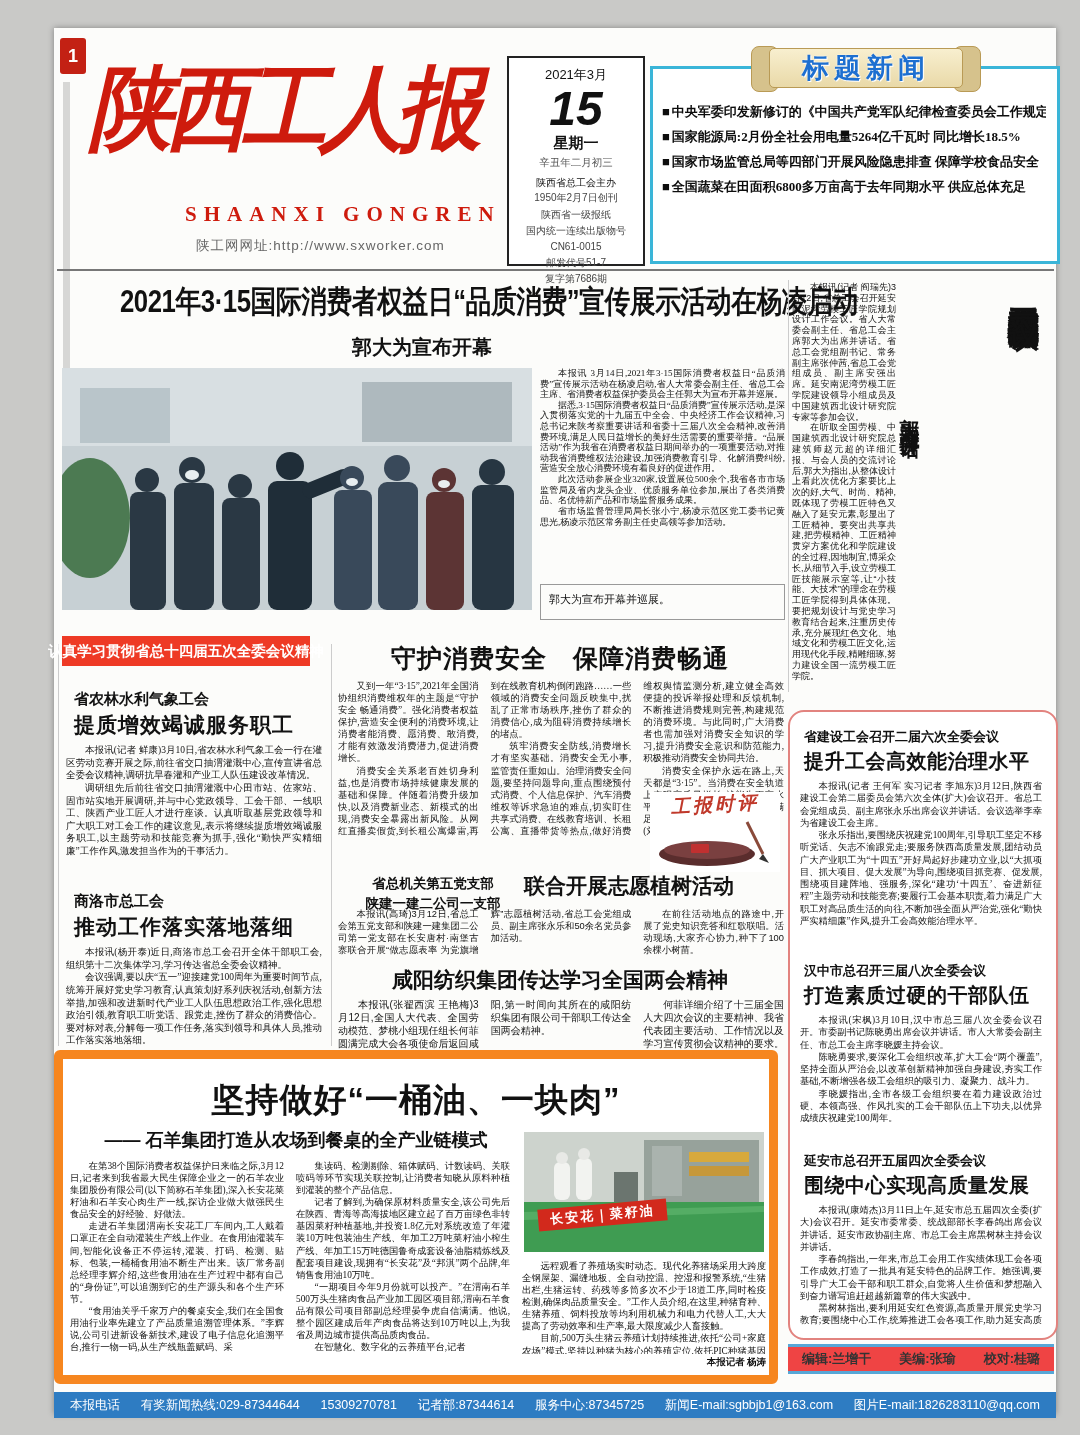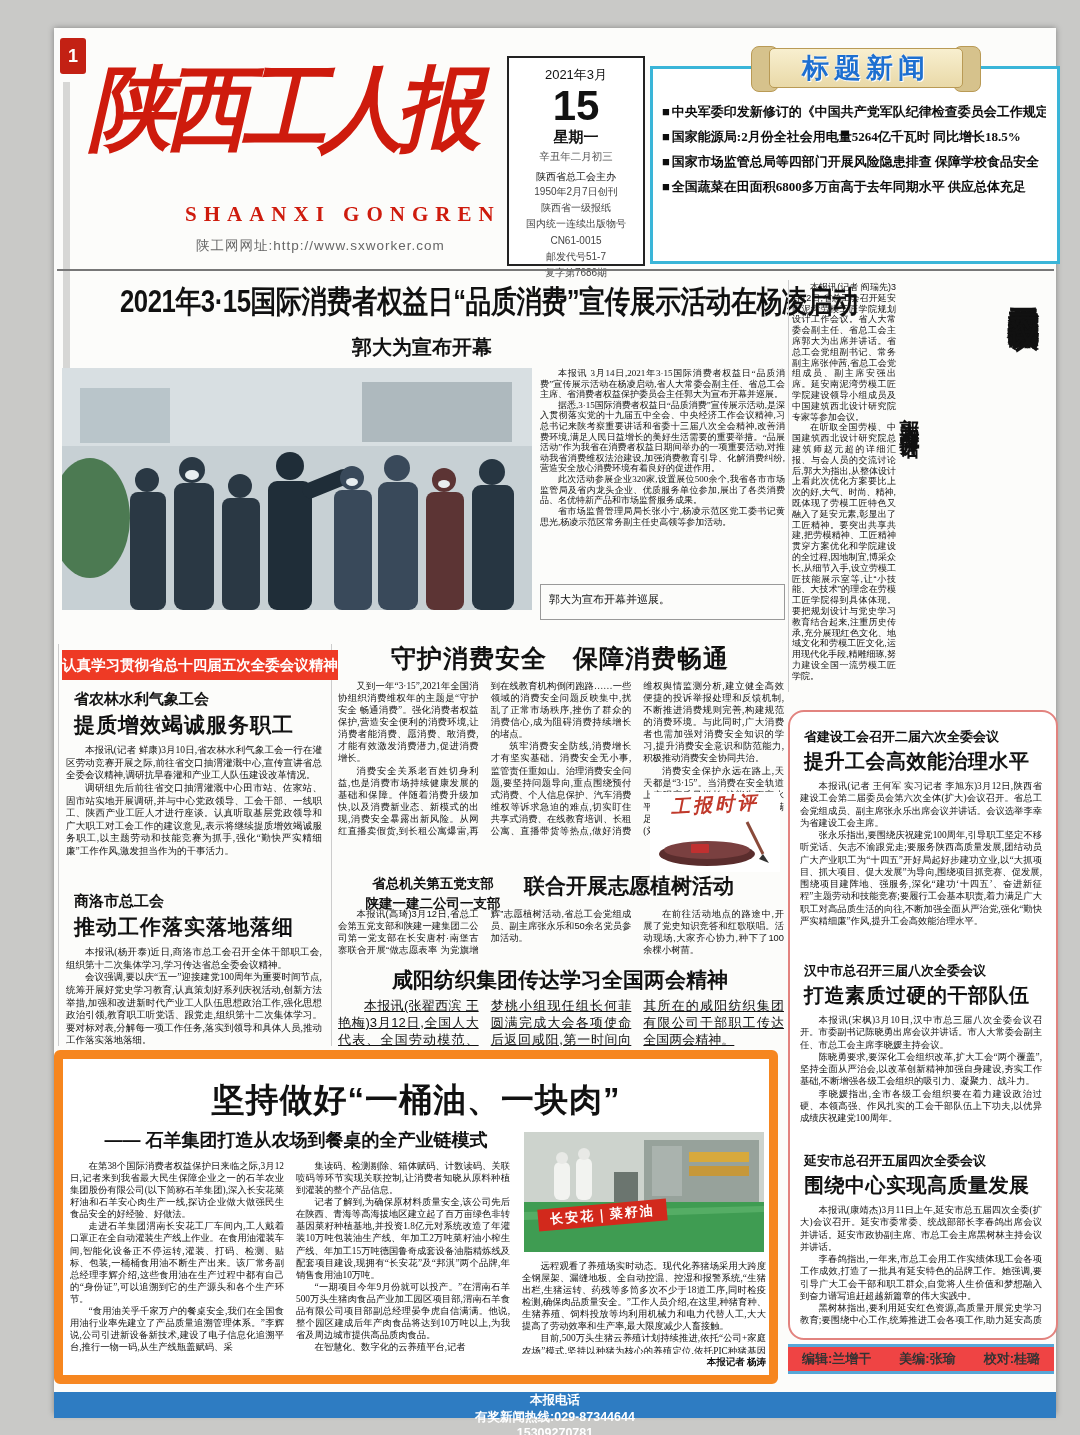--- a/index.html
+++ b/index.html
@@ -14,21 +14,21 @@
               font-size:18px;font-weight:bold;display:flex;align-items:center;justify-content:center;border-radius:3px;}
   .edge-strip{left:63px;top:82px;width:7px;height:525px;background:#d7d7d5;}
   .masthead-title{left:88px;top:46px;width:430px;font-size:92px;line-height:1.35;color:#ce1b0d;
                   font-family:"DejaVu Serif",serif;font-weight:bold;font-style:italic;letter-spacing:-8px;
                   white-space:nowrap;transform:scaleX(.92);transform-origin:left top;}
   .masthead-latin{left:185px;top:202px;font-size:21px;font-weight:bold;color:#ce1b0d;letter-spacing:7px;
                   font-family:"Liberation Serif",serif;}
   .masthead-site{left:196px;top:237px;font-size:13.5px;color:#666;letter-spacing:1px;}
   .datebox{left:507px;top:56px;width:134px;height:206px;border:2px solid #222;background:#fff;text-align:center;}
   .datebox .d1{font-size:13px;margin-top:8px;}
-  .datebox .day{font-size:42px;font-weight:bold;line-height:1.05;}
+  .datebox .day{font-size:48px;font-weight:bold;line-height:1.05;font-style:italic;}
   .datebox .wd{font-size:15px;font-weight:bold;}
   .datebox .lunar{font-size:10.5px;color:#555;margin-top:3px;}
   .datebox .org{font-size:10px;font-weight:normal;margin-top:6px;}
   .datebox .sm{font-size:10px;color:#444;line-height:1.62;}
   .datebox .sm:first-of-type{margin-top:5px;}
   .newsbox{left:650px;top:66px;width:404px;height:192px;border:3px solid #3ab5d8;background:#fff;}
   .scroll{left:740px;top:44px;width:230px;height:48px;margin-left:11px;}
   .scroll .roll{position:absolute;top:2px;width:26px;height:44px;background:#d6c28c;border:1px solid #b99a55;border-radius:8px;}
   .scroll .roll.l{left:0;} .scroll .roll.r{right:0;}
   .scroll .scroll-body{position:absolute;left:18px;right:18px;top:4px;bottom:4px;
@@ -51,21 +51,21 @@
   .main-caption{left:540px;top:584px;width:245px;height:36px;border:1px solid #999;padding:7px 8px;
       font-size:11px;font-family:"Liberation Serif",serif;box-sizing:border-box;}
   .vline1{left:788px;top:280px;width:1px;height:412px;background:#ccc;}
   
   .rs-body{left:792px;top:282px;width:104px;height:408px;font-size:9px;line-height:1.2;overflow:hidden;}
   .rs-subtitle{left:897px;top:402px;height:190px;writing-mode:vertical-rl;font-size:20px;font-weight:700;letter-spacing:3px;}
   .rs-title{left:916px;top:282px;width:140px;height:408px;writing-mode:vertical-rl;font-size:31px;
       font-weight:800;letter-spacing:0.5px;line-height:2.1;}
   
   .left-col-frame{left:58px;top:644px;width:272px;height:402px;border-left:1px solid #ccc;border-right:1px solid #ccc;}
-  .red-banner{left:62px;top:650px;width:276px;height:30px;background:#ee3a25;color:#fff;font-weight:800;
+  .red-banner{left:62px;top:636px;width:248px;height:30px;background:#ee3a25;color:#fff;font-weight:800;
       font-size:14.5px;display:flex;align-items:center;justify-content:center;white-space:nowrap;}
   .kicker{font-size:15px;font-weight:700;}
   .atitle{font-size:21px;font-weight:800;letter-spacing:1px;}
   .small-body{font-size:9.5px;line-height:1.33;overflow:hidden;}
   .la-kicker{left:74px;top:690px;} .la-title{left:74px;top:711px;}
   .la-body{left:66px;top:744px;width:256px;height:140px;}
   .lb-kicker{left:74px;top:892px;} .lb-title{left:74px;top:913px;}
   .lb-body{left:66px;top:946px;width:256px;height:100px;}
   
   .ed-title{left:336px;top:642px;width:448px;text-align:center;font-size:25px;font-weight:800;
@@ -75,21 +75,21 @@
   .ed-body p,.col3 p{font-family:"Liberation Serif",serif;}
   .stamp{left:650px;top:792px;width:130px;height:80px;text-align:center;background:#fff;}
   .stamp-text{font-size:19px;font-weight:bold;font-style:italic;color:#c0392b;letter-spacing:3px;
       font-family:"DejaVu Serif",serif;transform:rotate(-3deg);display:inline-block;}
   .pl-kicker{left:348px;top:874px;width:170px;text-align:center;font-size:13.5px;font-weight:700;line-height:1.45;}
   .pl-title{left:524px;top:872px;font-size:21px;font-weight:800;}
   .pl-body{left:338px;top:908px;width:446px;height:56px;column-count:3;column-gap:12px;
       font-size:9.3px;line-height:1.3;overflow:hidden;}
   .xy-title{left:336px;top:966px;width:448px;text-align:center;font-size:21px;font-weight:800;}
   .xy-body{left:338px;top:998px;width:446px;height:52px;column-count:3;column-gap:12px;
-      font-size:13px;line-height:1.3;overflow:hidden;text-decoration:underline;}
+      font-size:10px;line-height:1.3;overflow:hidden;}
   
   .rbox{left:788px;top:710px;width:266px;height:626px;border:2px solid #e2837f;border-radius:16px;background:#fff;}
   .r-kicker{font-size:13px;font-weight:700;}
   .r-title{font-size:20px;font-weight:800;letter-spacing:.5px;}
   .r1-kicker{left:804px;top:728px;} .r1-title{left:804px;top:748px;}
   .r1-body{left:800px;top:780px;width:242px;height:172px;font-size:9.3px;line-height:1.32;overflow:hidden;}
   .r2-kicker{left:804px;top:962px;} .r2-title{left:804px;top:982px;}
   .r2-body{left:800px;top:1014px;width:242px;height:130px;font-size:9.3px;line-height:1.32;overflow:hidden;}
   .r3-kicker{left:804px;top:1152px;} .r3-title{left:804px;top:1172px;}
   .r3-body{left:800px;top:1204px;width:242px;height:122px;font-size:9.3px;line-height:1.32;overflow:hidden;}
@@ -107,22 +107,22 @@
       font-size:13px;font-weight:700;padding:2px 12px;letter-spacing:2px;white-space:nowrap;}
   .bs-col{font-size:9.3px;line-height:1.3;overflow:hidden;}
   .bs-col p{font-family:"Liberation Serif",serif;}
   .bs-c1{left:70px;top:1160px;width:214px;height:212px;}
   .bs-c2{left:296px;top:1160px;width:214px;height:212px;}
   .bs-c3{left:522px;top:1260px;width:244px;height:94px;}
   .bs-byline{left:522px;top:1356px;width:244px;text-align:right;font-size:9.5px;font-weight:700;
       font-family:"Liberation Serif",serif;}
   
   .bottombar{left:54px;top:1392px;width:1002px;height:26px;background:#2e7cc2;color:#fff;display:flex;
-      align-items:center;justify-content:space-between;padding:0 16px;font-size:12.5px;font-weight:700;
-      box-sizing:border-box;white-space:nowrap;flex-direction:column;}
+      align-items:center;justify-content:space-between;padding:0 16px;font-size:12.5px;font-weight:400;
+      box-sizing:border-box;white-space:nowrap;}
 </style>
 </head>
 <body>
 
 <div class="stage">
   <div class="abs sheet"></div>
 
   <div class="abs page-badge">1</div>
   <div class="abs edge-strip"></div>
   <div class="abs masthead-title">陕西工人报</div>
@@ -227,21 +227,21 @@
   <div class="abs kicker la-kicker">省农林水利气象工会</div>
   <div class="abs atitle la-title">提质增效竭诚服务职工</div>
   <div class="abs small-body la-body just">
     <p>本报讯(记者 鲜康)3月10日,省农林水利气象工会一行在灌区劳动竞赛开展之际,前往省交口抽渭灌溉中心,宣传宣讲省总全委会议精神,调研抗旱春灌和产业工人队伍建设改革情况。</p>
     <p>调研组先后前往省交口抽渭灌溉中心田市站、佐家站、固市站实地开展调研,并与中心党政领导、工会干部、一线职工、陕西产业工匠人才进行座谈。认真听取基层党政领导和广大职工对工会工作的建议意见,表示将继续提质增效竭诚服务职工,以主题劳动和技能竞赛为抓手,强化“勤快严实精细廉”工作作风,激发担当作为的干事活力。</p>
   </div>
   <div class="abs kicker lb-kicker">商洛市总工会</div>
   <div class="abs atitle lb-title">推动工作落实落地落细</div>
   <div class="abs small-body lb-body just">
     <p>本报讯(杨开泰)近日,商洛市总工会召开全体干部职工会,组织第十二次集体学习,学习传达省总全委会议精神。</p>
-    <p>会议强调,要以庆“五一”迎接建党100周年为重要时间节点,统筹开展好党史学习教育,认真策划好系列庆祝活动,创新方法举措,加强和改进新时代产业工人队伍思想政治工作,强化思想政治引领,教育职工听党话、跟党走,组织第十二次集体学习。要对标对表,分解每一项工作任务,落实到领导和具体人员,推动工作落实落地落细。</p>
+    <p>会议强调,要以庆“五一”迎接建党100周年为重要时间节点,统筹开展好党史学习教育,认真策划好系列庆祝活动,创新方法举措,加强和改进新时代产业工人队伍思想政治工作,强化思想政治引领,教育职工听党话、跟党走,挫伤了群众的消费信心。要对标对表,分解每一项工作任务,落实到领导和具体人员,推动工作落实落地落细。</p>
   </div>
 
   <div class="abs ed-title">守护消费安全　保障消费畅通</div>
   <div class="abs ed-body just">
     <p>又到一年“3·15”,2021年全国消协组织消费维权年的主题是“守护安全 畅通消费”。强化消费者权益保护,营造安全便利的消费环境,让消费者能消费、愿消费、敢消费,才能有效激发消费潜力,促进消费增长。</p>
     <p>消费安全关系老百姓切身利益,也是消费市场持续健康发展的基础和保障。伴随着消费升级加快,以及消费新业态、新模式的出现,消费安全暴露出新风险。从网红直播卖假货,到长租公寓爆雷,再到在线教育机构倒闭跑路……一些领域的消费安全问题反映集中,扰乱了正常市场秩序,挫伤了群众的消费信心,成为阻碍消费持续增长的堵点。</p>
     <p>筑牢消费安全防线,消费增长才有坚实基础。消费安全无小事,监管责任重如山。治理消费安全问题,要坚持问题导向,重点围绕预付式消费、个人信息保护、汽车消费维权等诉求急迫的难点,切实盯住共享式消费、在线教育培训、长租公寓、直播带货等热点,做好消费维权舆情监测分析,建立健全高效便捷的投诉举报处理和反馈机制,不断推进消费规则完善,构建规范的消费环境。与此同时,广大消费者也需加强对消费安全知识的学习,提升消费安全意识和防范能力,积极推动消费安全协同共治。</p>
     <p>消费安全保护永远在路上,天天都是“3·15”。当消费在安全轨道上实现高质量增长,就能为更高水平经济循环提供澎湃动力,不断满足人民日益增长的美好生活需要。(刘怀丕)</p>
   </div>
   <div class="abs stamp">

